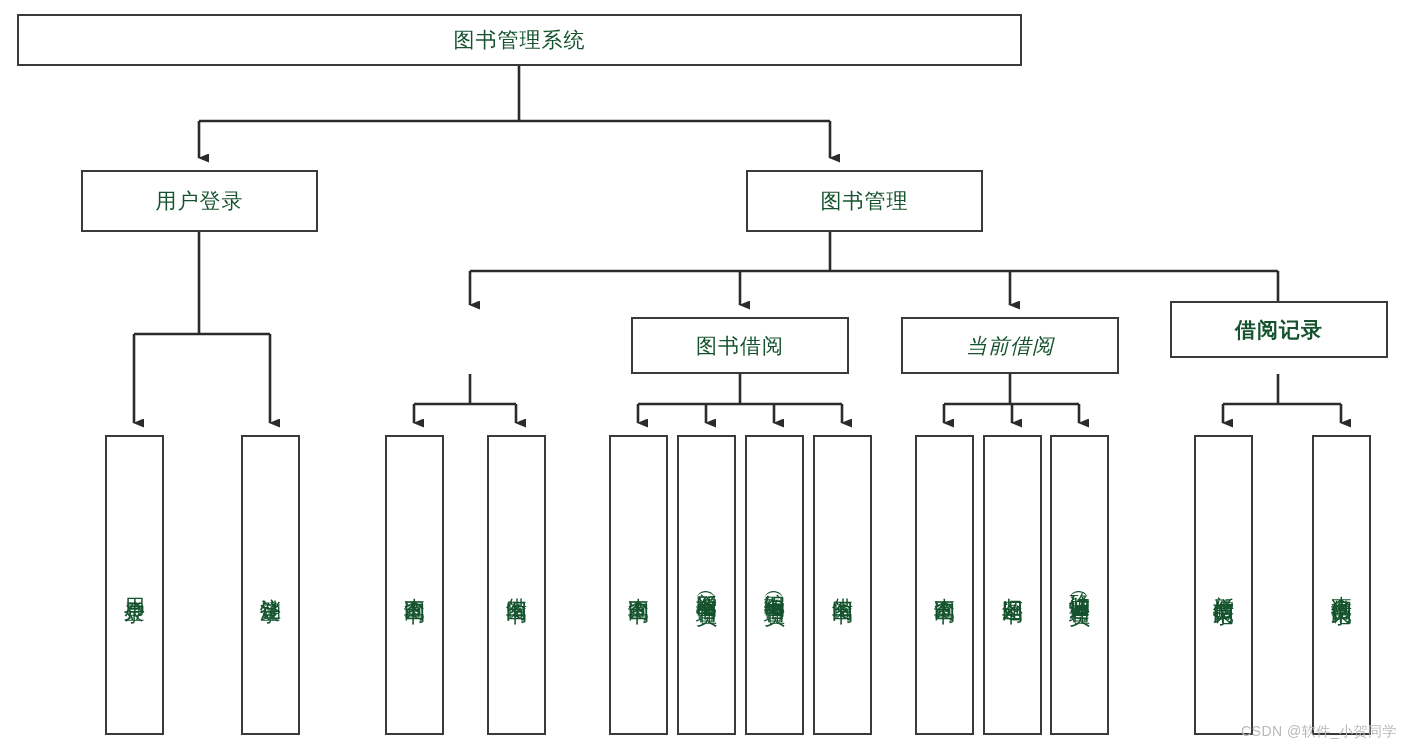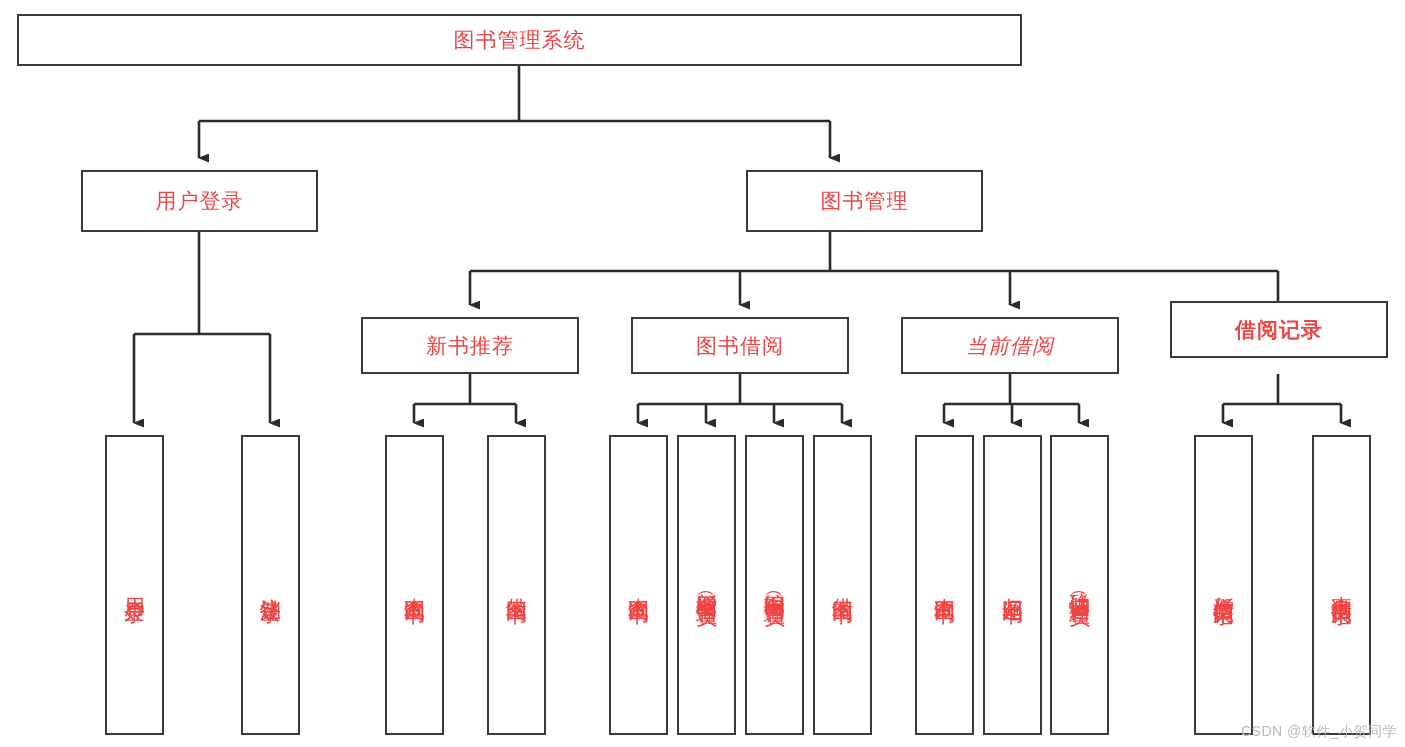--- a/index.html
+++ b/index.html
@@ -26,21 +26,21 @@
     pointer-events: none;
   }
   .node {
     position: absolute;
     box-sizing: border-box;
     background: #ffffff;
     border: 2px solid #3a3a3a;
     display: flex;
     align-items: center;
     justify-content: center;
-    color: #ef4444;
+    color: #14532d;
     text-align: center;
   }
   .node.h {
     font-size: 21px;
     letter-spacing: 1px;
     line-height: 1.2;
   }
   .node.v {
     font-size: 21px;
     writing-mode: vertical-rl;
@@ -127,23 +127,20 @@
     <span>图书管理系统</span>
   </div>
 
   <div class="node h" style="left:81px; top:170px; width:237px; height:62px;">
     <span>用户登录</span>
   </div>
   <div class="node h" style="left:711px; top:170px; width:237px; height:62px;margin-left:35px;">
     <span>图书管理</span>
   </div>
 
-  <div class="node h" style="left:361px; top:317px; width:218px; height:57px;">
-    <span>新书推荐</span>
-  </div>
   <div class="node h" style="left:631px; top:317px; width:218px; height:57px;">
     <span>图书借阅</span>
   </div>
   <div class="node h" style="left:901px; top:317px; width:218px; height:57px;font-style:italic;">
     <span>当前借阅</span>
   </div>
   <div class="node h" style="left:1170px; top:301px; width:218px; height:57px;font-weight:bold;">
     <span>借阅记录</span>
   </div>
 

